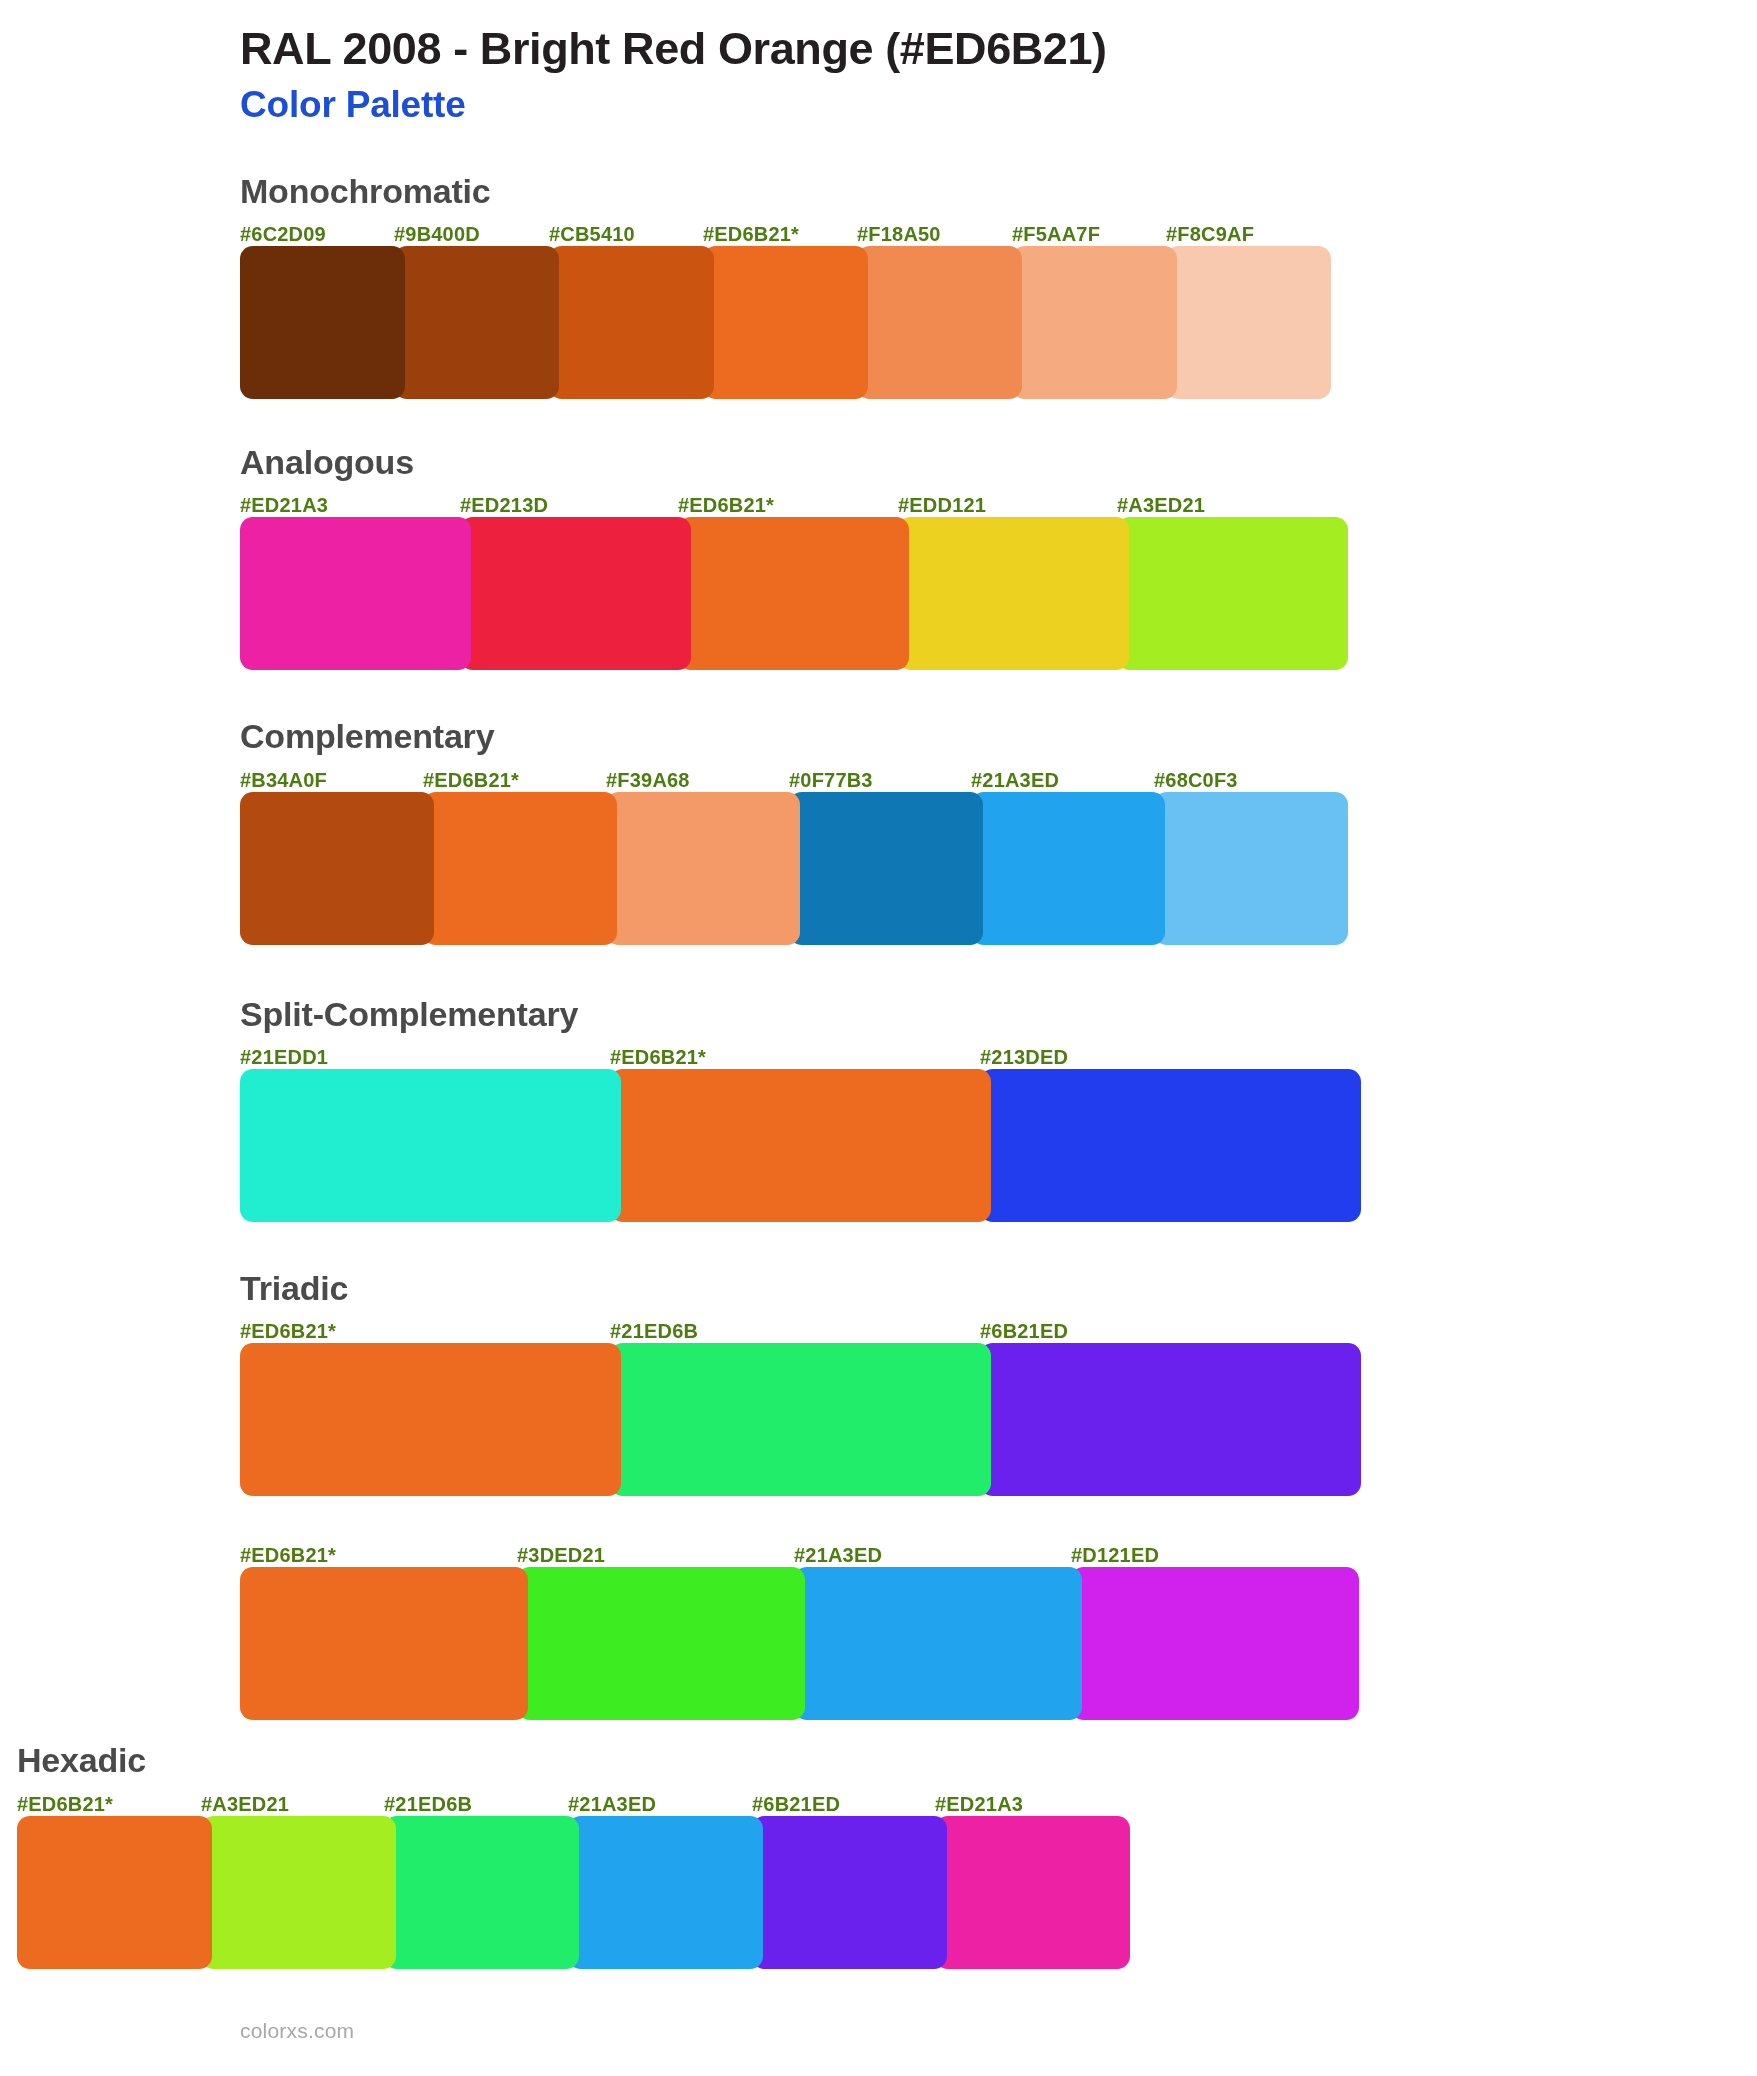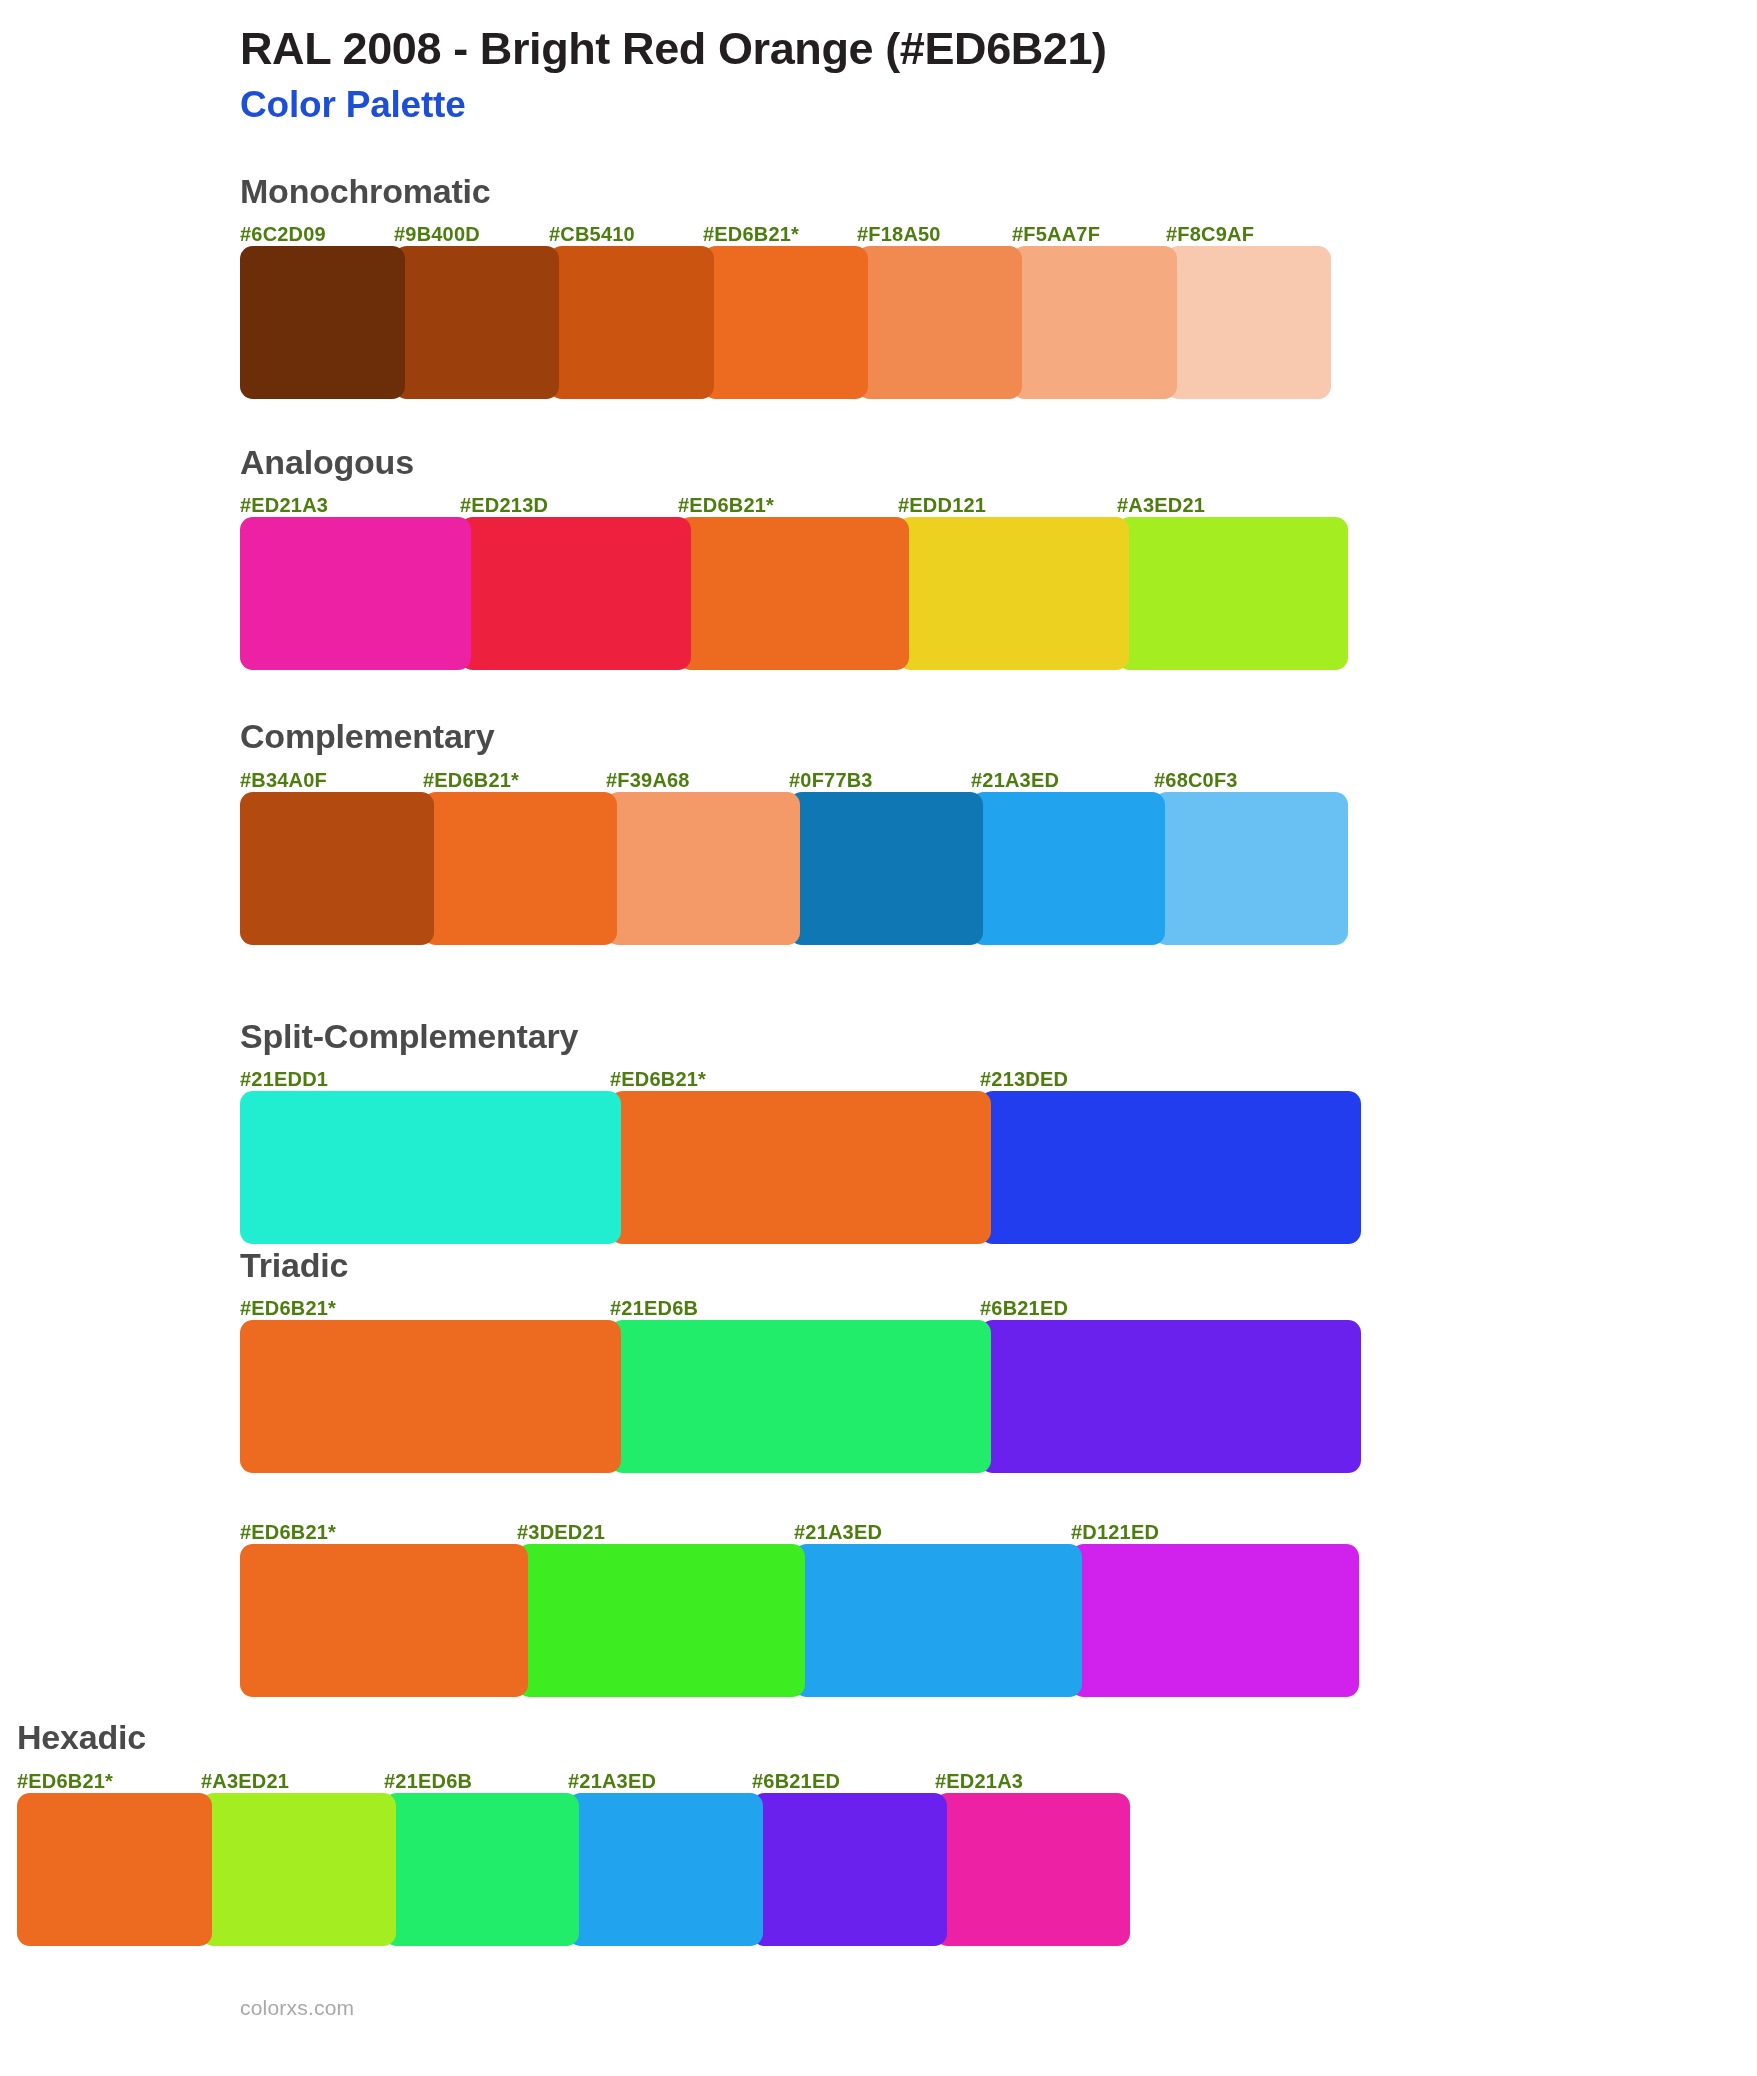--- a/index.html
+++ b/index.html
@@ -84,22 +84,22 @@
   .swatch {
     position: absolute;
     top: 0;
     height: 153px;
     border-radius: 12.8px;
   }
 
   
   .section.mono      { margin-bottom: 42px; }
   .section.analogous { margin-bottom: 45px; }
-  .section.complementary { margin-bottom: 70px; }
-  .section.split     { }
+  .section.complementary { margin-bottom: 48px; }
+  .section.split     { margin-bottom: 45px; }
   .section.triadic   { margin-bottom: 42px; }
   .section.tetradic  { margin-bottom: 19px; }
   .section.hexadic   { margin-bottom: 0; padding-left: 17px; }
 
   
   .footer {
     padding: 50px 0 0 240px;
   }
   .footer-link {
     font-size: 21px;

